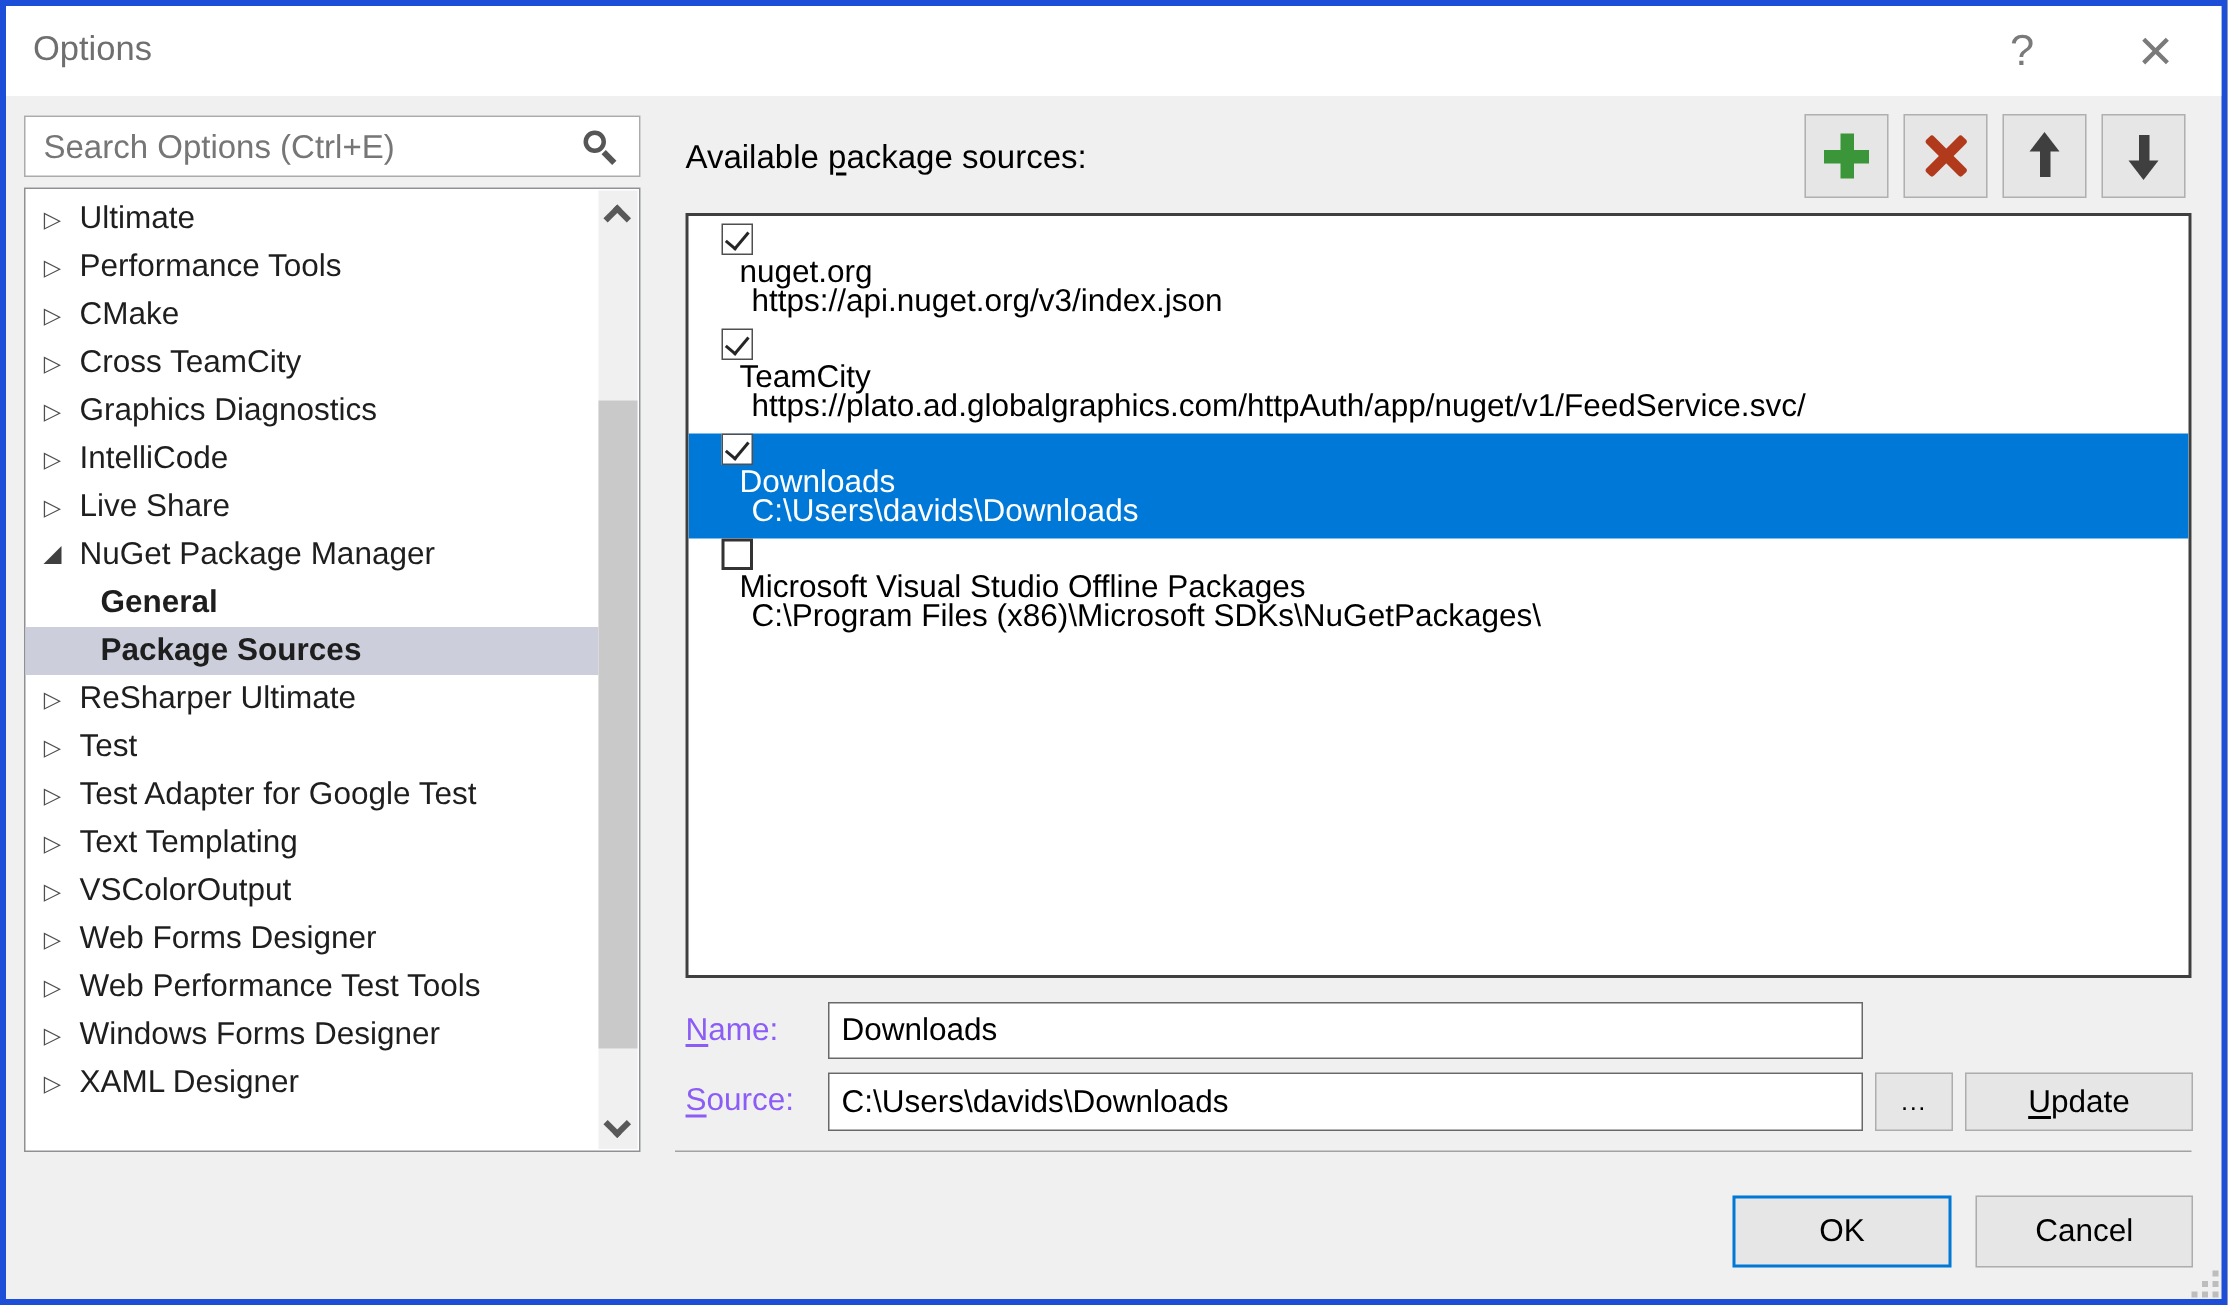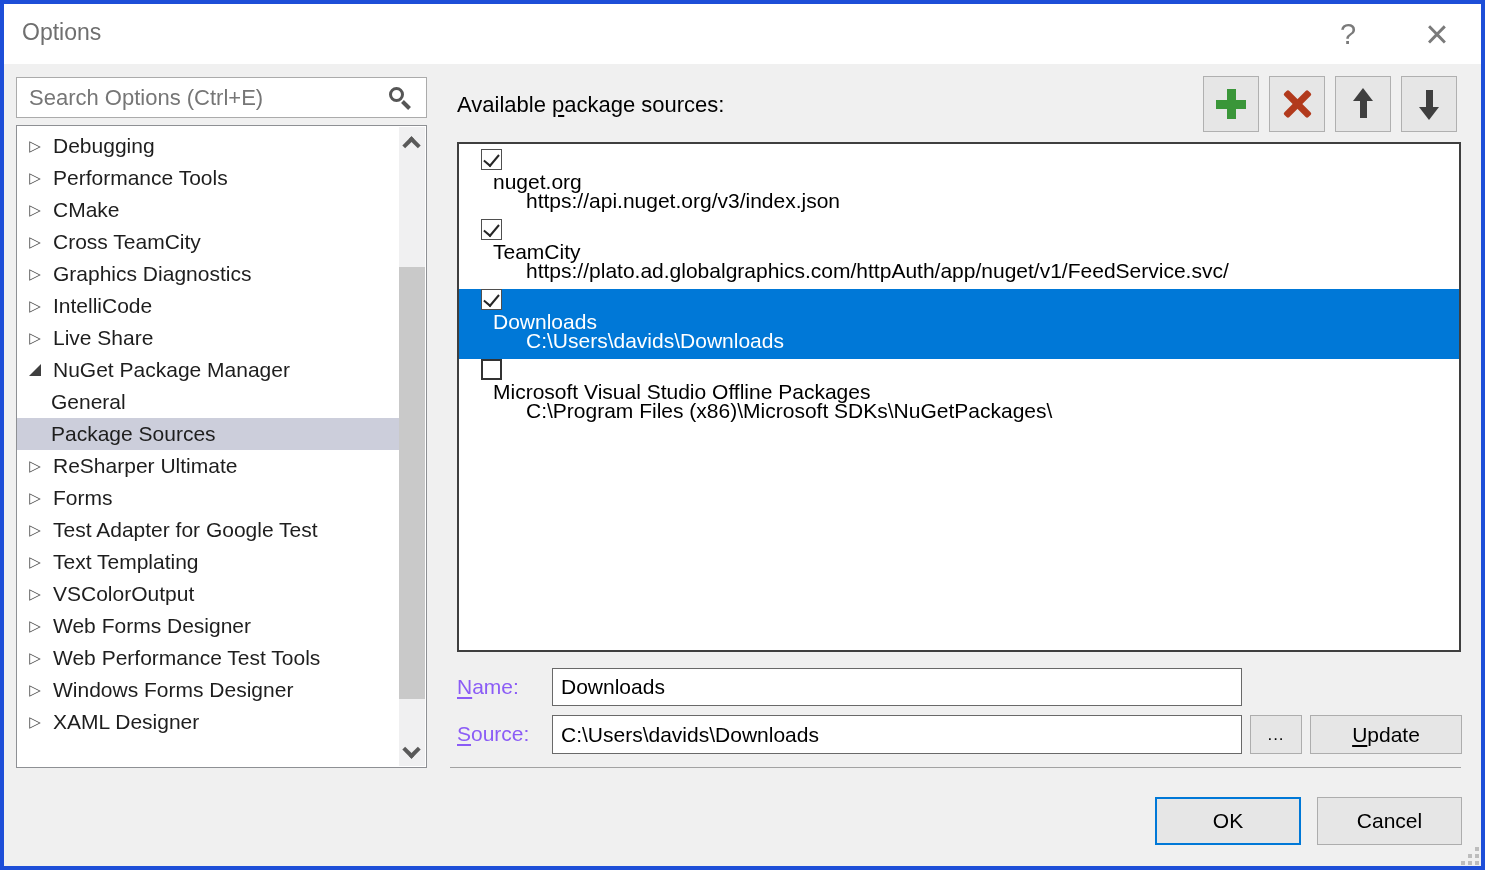--- a/index.html
+++ b/index.html
@@ -28,21 +28,21 @@
 
   
   .tree { position:absolute; left:12px; top:61px; width:411px; height:643px; background:#FFFFFF; border:1px solid #8E9094; overflow:hidden; }
   .tree-rows { position:absolute; left:0; top:4px; width:382px; }
   .trow { position:relative; height:32px; display:flex; align-items:center; }
   .trow.sel { background:#CCCEDB; }
   .exp { width:16px; margin-left:10px; flex:0 0 16px; display:flex; align-items:center; justify-content:center; }
   .exp.c::before { content:"▷"; font-size:15px; color:#4E4E4E; }
   .exp.e::before { content:""; width:0; height:0; border-bottom:12px solid #3F3F3F; border-left:12px solid transparent; }
   .exp.none::before { content:""; }
-  .trow.child .tlabel { margin-left:8px; }
+  .trow.child .tlabel { margin-left:24px;font-weight:bold; }
   .tlabel { margin-left:10px; font-size:21px; color:#1E1E1E; white-space:nowrap; }
 
   .tree-scrollbar { position:absolute; right:1px; top:1px; width:26px; height:639px; background:#F0F0F1; }
   .chev { position:absolute; left:6px; width:13px; height:13px; border:solid #595959; border-width:4px 4px 0 0; }
   .chev.up { top:12px; transform:rotate(-45deg); }
   .chev.down { bottom:10px; transform:rotate(135deg); }
   .thumb { position:absolute; left:0; top:140px; width:26px; height:432px; background:#C9C9C9; }
 
   
   .aps-label { position:absolute; left:453px; top:28px; font-size:22px; color:#000; }
@@ -64,21 +64,21 @@
   .ic-up .stem { top:12px; }
   .ic-down .head { bottom:0; border-top:13px solid #3F3F3F; }
   .ic-down .stem { top:2px; }
 
   
   .listbox { position:absolute; left:453px; top:78px; width:1004px; height:510px; background:#FFFFFF; border:2px solid #3F3F3F; padding-top:5px; overflow:hidden; }
   .src-item { position:relative; height:70px; color:#000; }
   .src-item.sel { background:#0078D7; color:#FFFFFF; }
   .src-name-line { position:relative; height:35px; display:flex; align-items:flex-start; padding-left:22px;flex-direction:column; }
   .src-name { margin-left:12px; font-size:21px; white-space:nowrap; }
-  .src-url { position:relative; height:33px; padding-left:67px; font-size:21px; display:flex; align-items:center; white-space:nowrap; }
+  .src-url { position:relative; height:33px; padding-left:42px; font-size:21px; display:flex; align-items:center; white-space:nowrap; }
   .cbx { position:relative; width:21px; height:21px; flex:0 0 21px; background:#fff; border:1px solid #4F4F4F; }
   .cbx.unchecked { border:2px solid #333333; }
   .cbx.checked::after { content:""; position:absolute; left:5px; top:1px; width:7px; height:13px; border:solid #262626; border-width:0 2.5px 2.5px 0; transform:rotate(40deg); }
 
   
   .fld-label { position:absolute; font-size:21px; color:#8b5cf6; }
   .name-label { left:453px; top:611px; }
   .source-label { left:453px; top:658px; }
   .txt-input { position:absolute; left:548px; width:690px; background:#fff; border:1px solid #696969; font-size:21px; padding-left:8px; display:flex; align-items:center; color:#000; white-space:nowrap; overflow:hidden; }
   .name-input { top:604px; height:38px; }
@@ -114,21 +114,21 @@
 
     <div class="searchbox">
       <span class="search-placeholder">Search Options (Ctrl+E)</span>
       <span class="mag"></span>
     </div>
 
     <div class="tree">
       <div class="tree-rows">
         <div class="trow">
             <span class="exp c"></span>
-            <span class="tlabel">Debugging</span>
+            <span class="tlabel">Ultimate</span>
           </div>
         <div class="trow">
             <span class="exp c"></span>
             <span class="tlabel">Performance Tools</span>
           </div>
         <div class="trow">
             <span class="exp c"></span>
             <span class="tlabel">CMake</span>
           </div>
         <div class="trow">
@@ -158,21 +158,21 @@
         <div class="trow child sel">
             <span class="exp none"></span>
             <span class="tlabel">Package Sources</span>
           </div>
         <div class="trow">
             <span class="exp c"></span>
             <span class="tlabel">ReSharper Ultimate</span>
           </div>
         <div class="trow">
             <span class="exp c"></span>
-            <span class="tlabel">Forms</span>
+            <span class="tlabel">Test</span>
           </div>
         <div class="trow">
             <span class="exp c"></span>
             <span class="tlabel">Test Adapter for Google Test</span>
           </div>
         <div class="trow">
             <span class="exp c"></span>
             <span class="tlabel">Text Templating</span>
           </div>
         <div class="trow">

